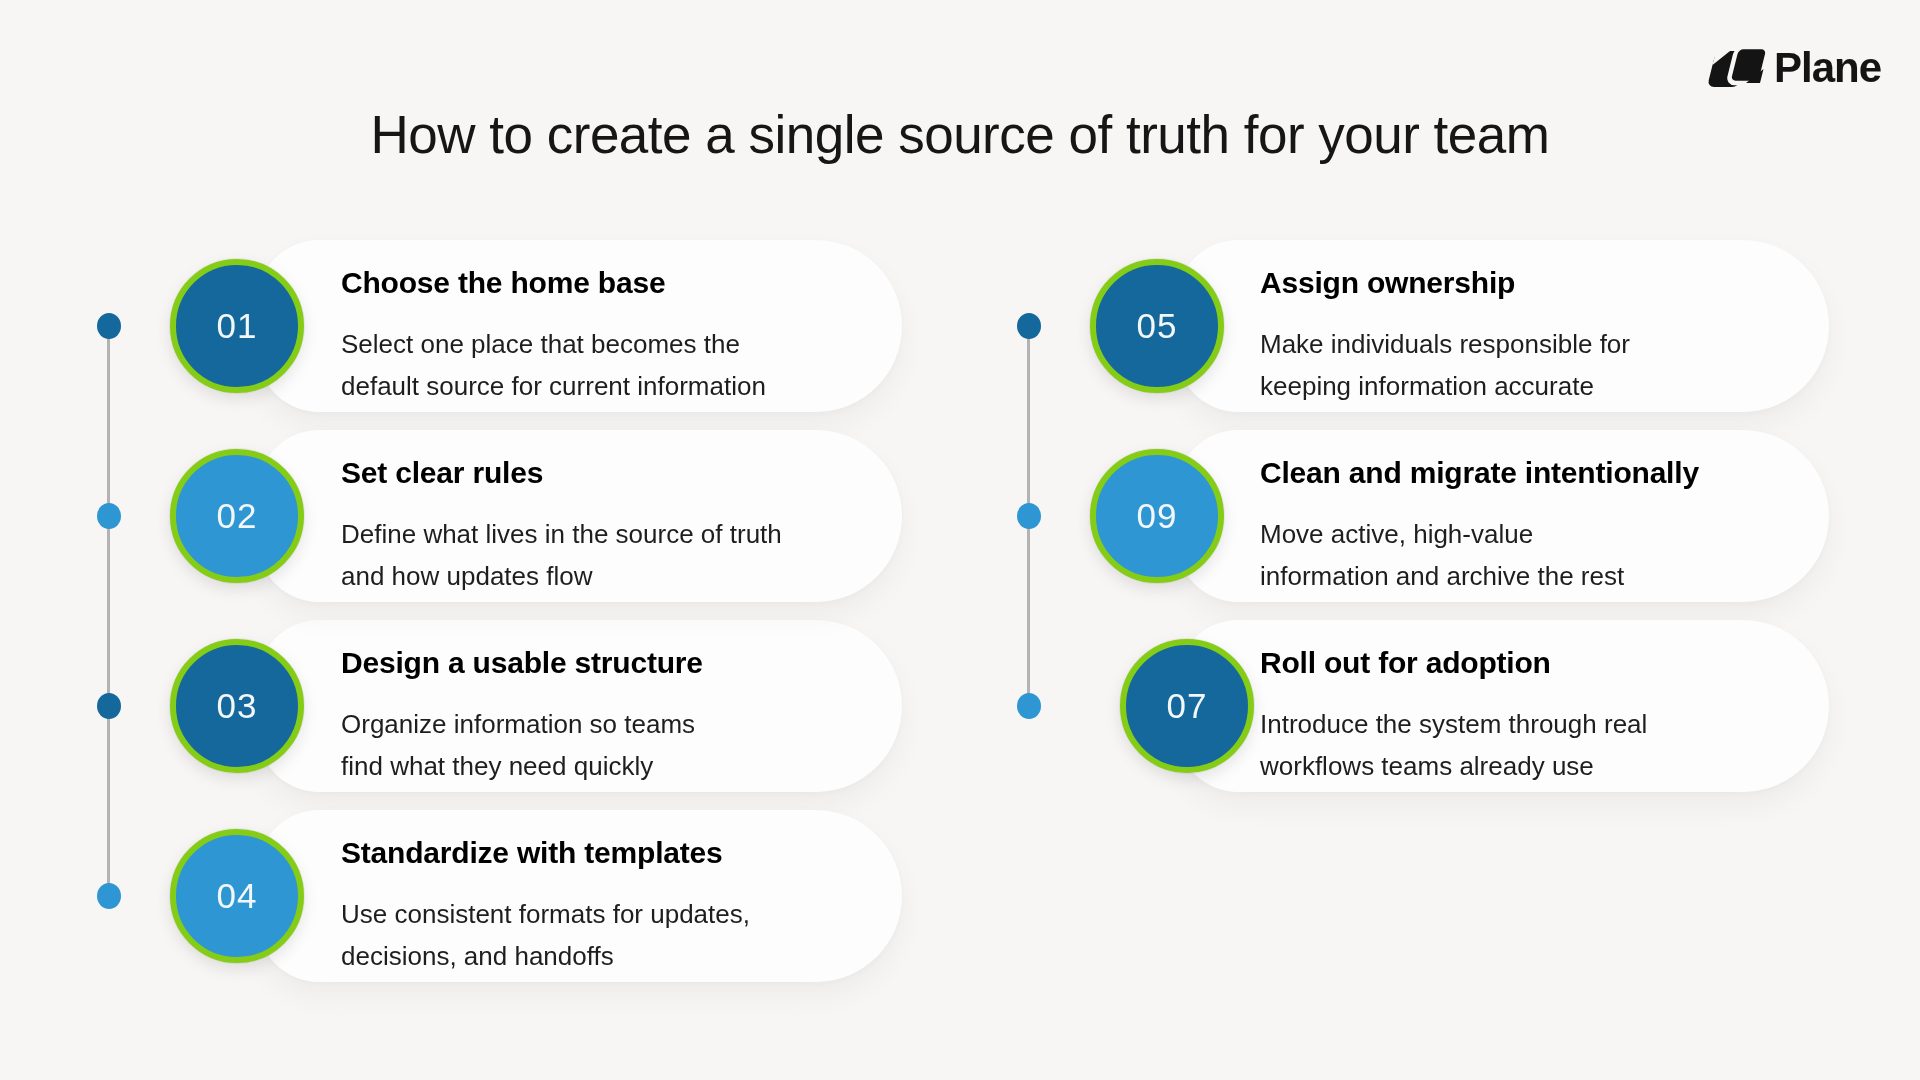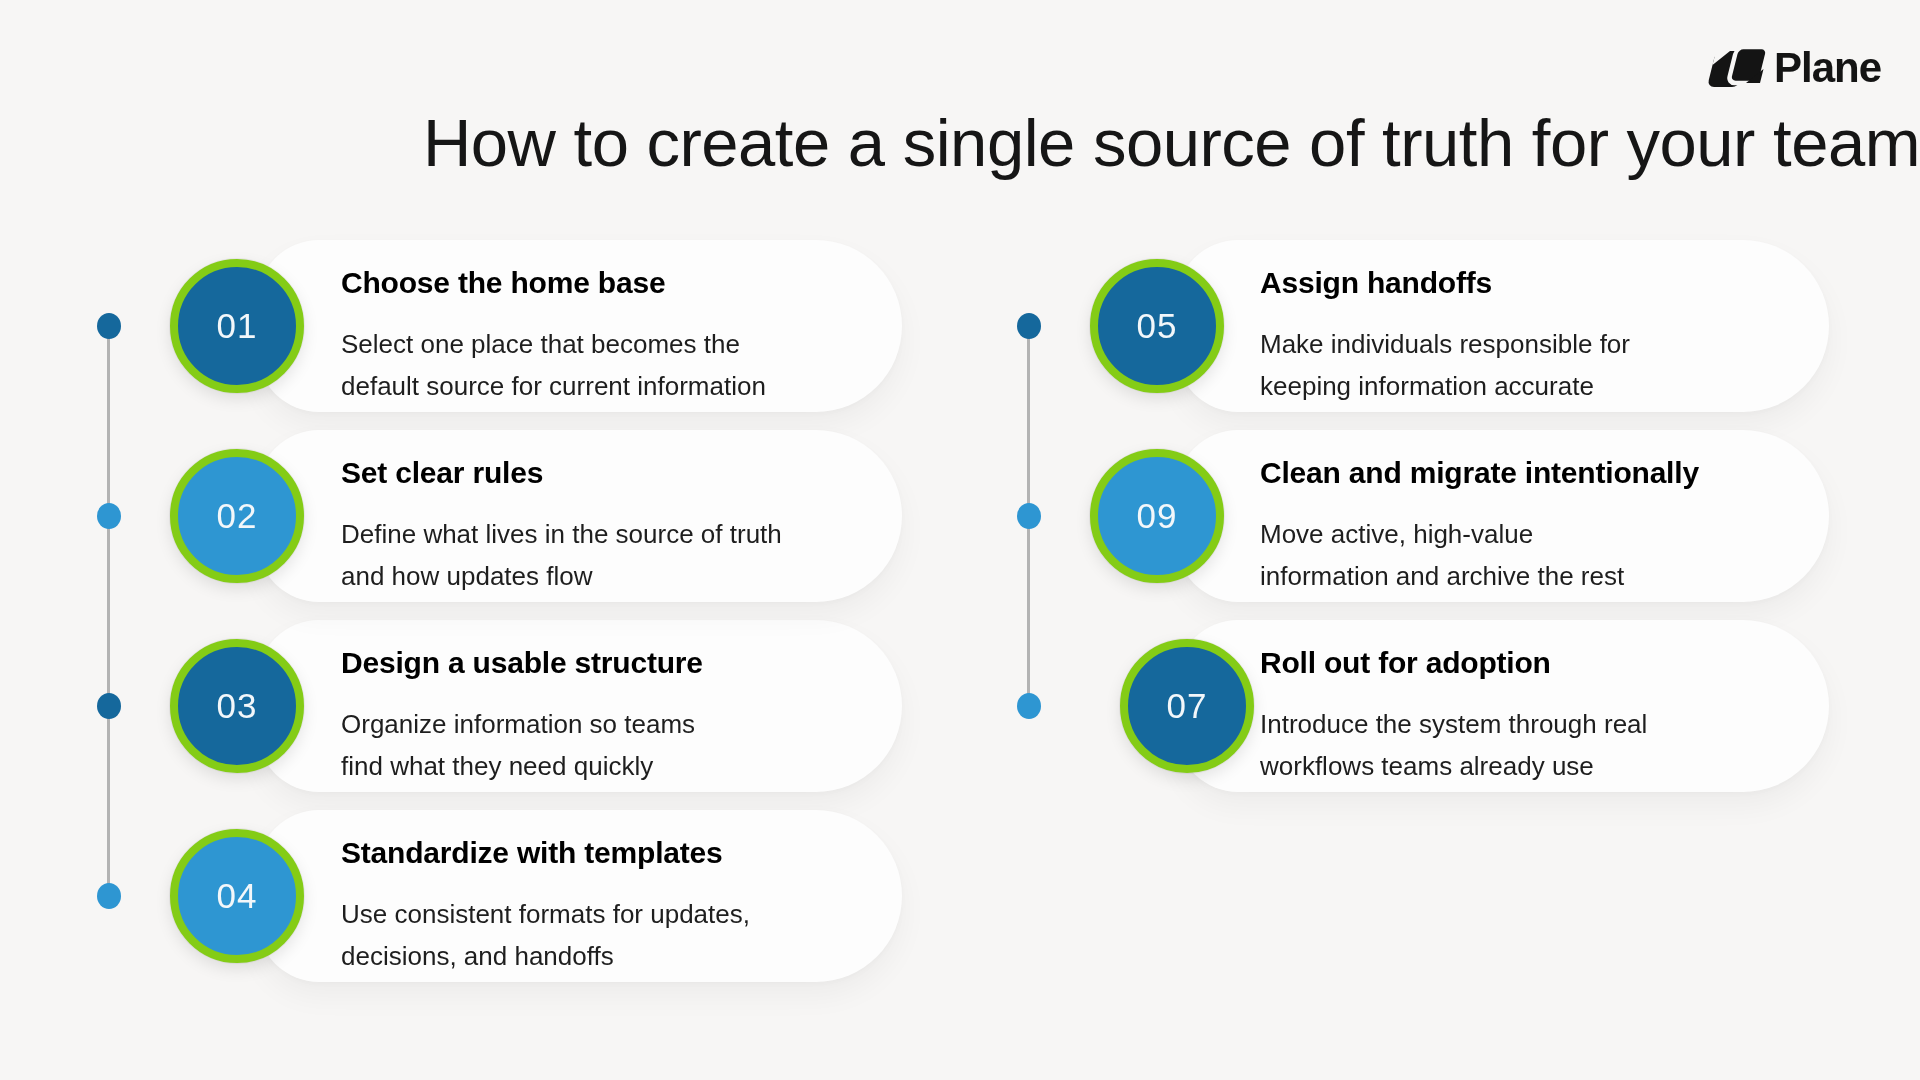--- a/index.html
+++ b/index.html
@@ -17,22 +17,22 @@
   body{
     background:var(--bg);
     font-family:"Liberation Sans", sans-serif;
     color:var(--ink);
   }
   .canvas{position:relative;width:1920px;height:1080px;}
 
   
   .page-title{
     position:absolute;top:104px;left:0;width:100%;
-    text-align:right;
-    font-size:67px;font-weight:500;letter-spacing:-0.5px;
+    text-align:center;
+    font-size:53px;font-weight:500;letter-spacing:-0.5px;
     color:var(--ink);
   }
   .brand{
     position:absolute;top:42px;left:1706px;height:52px;
     display:flex;align-items:center;gap:4px;
   }
   .brand .mark{width:64px;height:50px;flex:0 0 auto;}
   .brand .brand-name{
     font-size:42px;font-weight:700;letter-spacing:-1px;color:#141414;
   }
@@ -60,21 +60,21 @@
   .card p{
     margin-top:23px;
     font-size:26px;font-weight:400;line-height:1.62;
     color:var(--body-ink);
     white-space:pre-line;
   }
 
   
   .step-circle{
     position:absolute;width:134px;height:134px;border-radius:50%;
-    border:8px solid #84cc16;
+    border:6px solid #84cc16;
     box-shadow:0 0 0 1px rgba(0,0,0,0.05), 0 6px 16px rgba(0,0,0,0.10);
     display:flex;align-items:center;justify-content:center;
   }
   .step-circle span{
     color:var(--num-ink);font-size:35px;font-weight:400;letter-spacing:1px;
   }
   .tone-dark{background:var(--dark);}
   .tone-light{background:var(--light);}
 </style>
 </head>
@@ -137,21 +137,21 @@
     <span>04</span>
   </div>
 
   <div class="tl-line" style="left:1027px;top:326px;height:380px"></div>
 
   <div class="tl-dot tone-dark" style="left:1029px;top:326px"></div>
   <div class="tl-dot tone-light" style="left:1029px;top:516px"></div>
   <div class="tl-dot tone-light" style="left:1029px;top:706px"></div>
 
   <section class="card" style="left:1176px;top:240px;width:653px">
-    <h2>Assign handoffs</h2>
+    <h2>Assign ownership</h2>
     <p>Make individuals responsible for
 keeping information accurate</p>
   </section>
   <section class="card" style="left:1176px;top:430px;width:653px">
     <h2>Clean and migrate intentionally</h2>
     <p>Move active, high-value
 information and archive the rest</p>
   </section>
   <section class="card" style="left:1176px;top:620px;width:653px">
     <h2>Roll out for adoption</h2>

